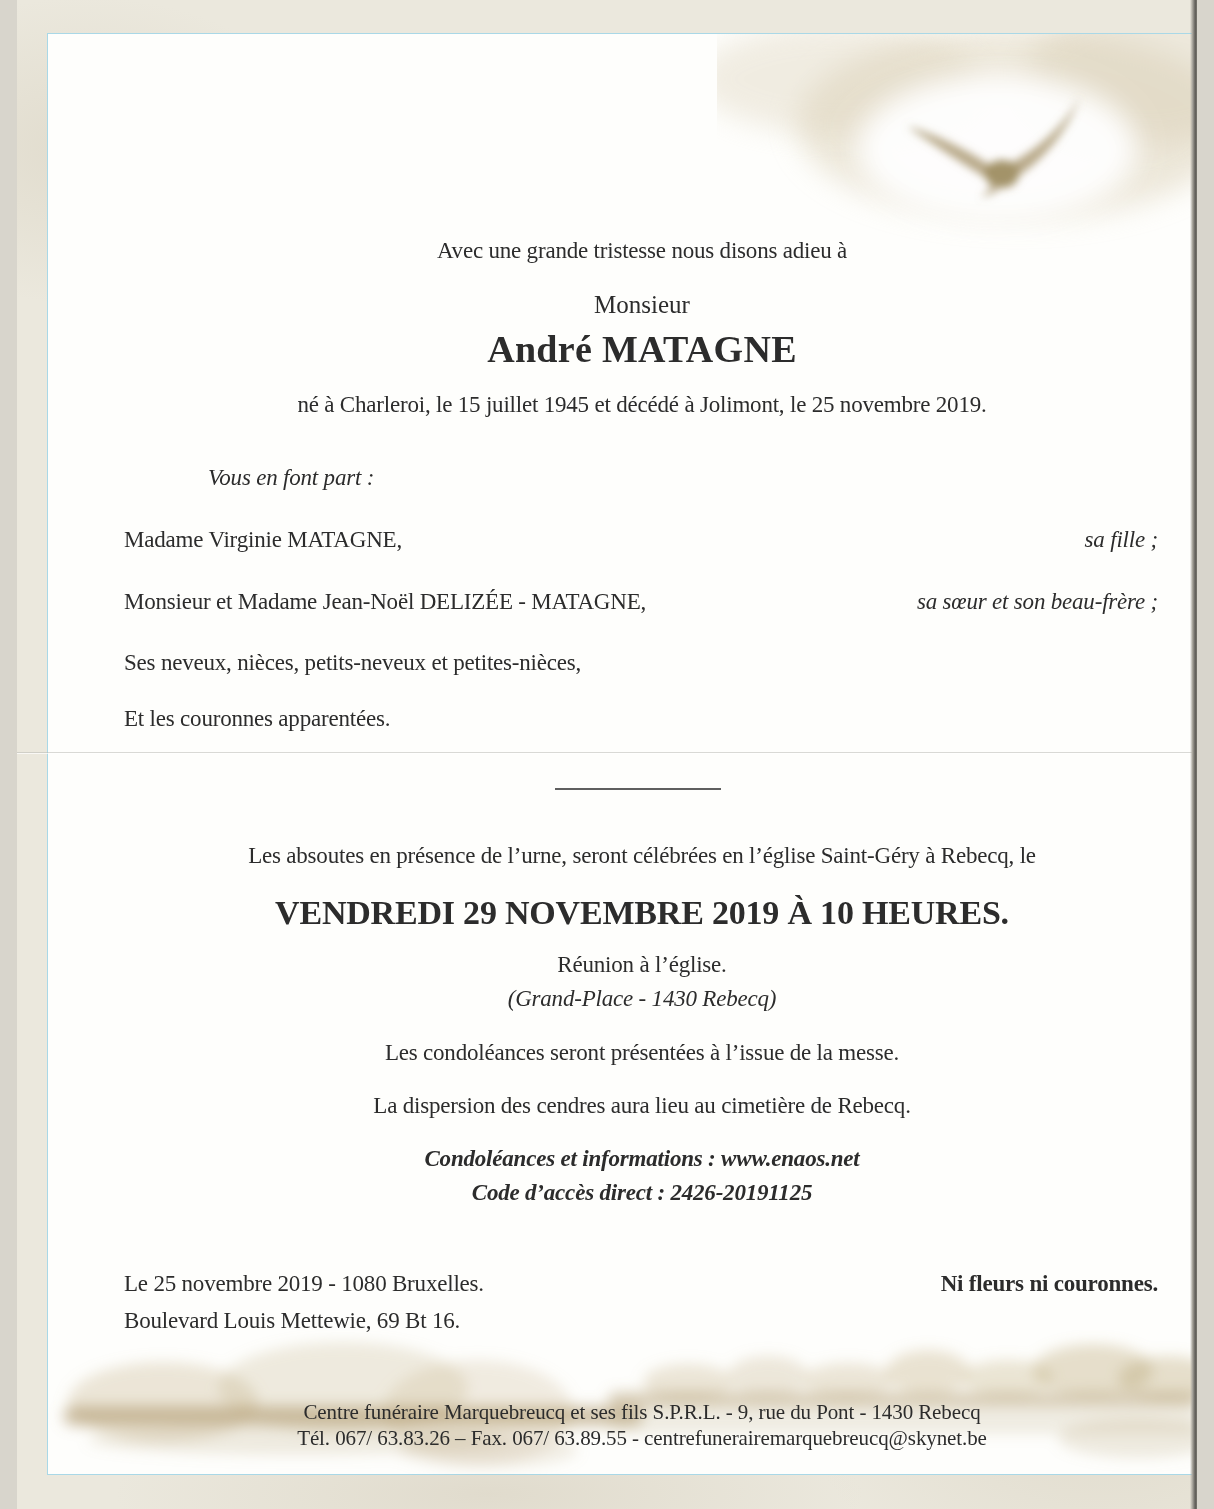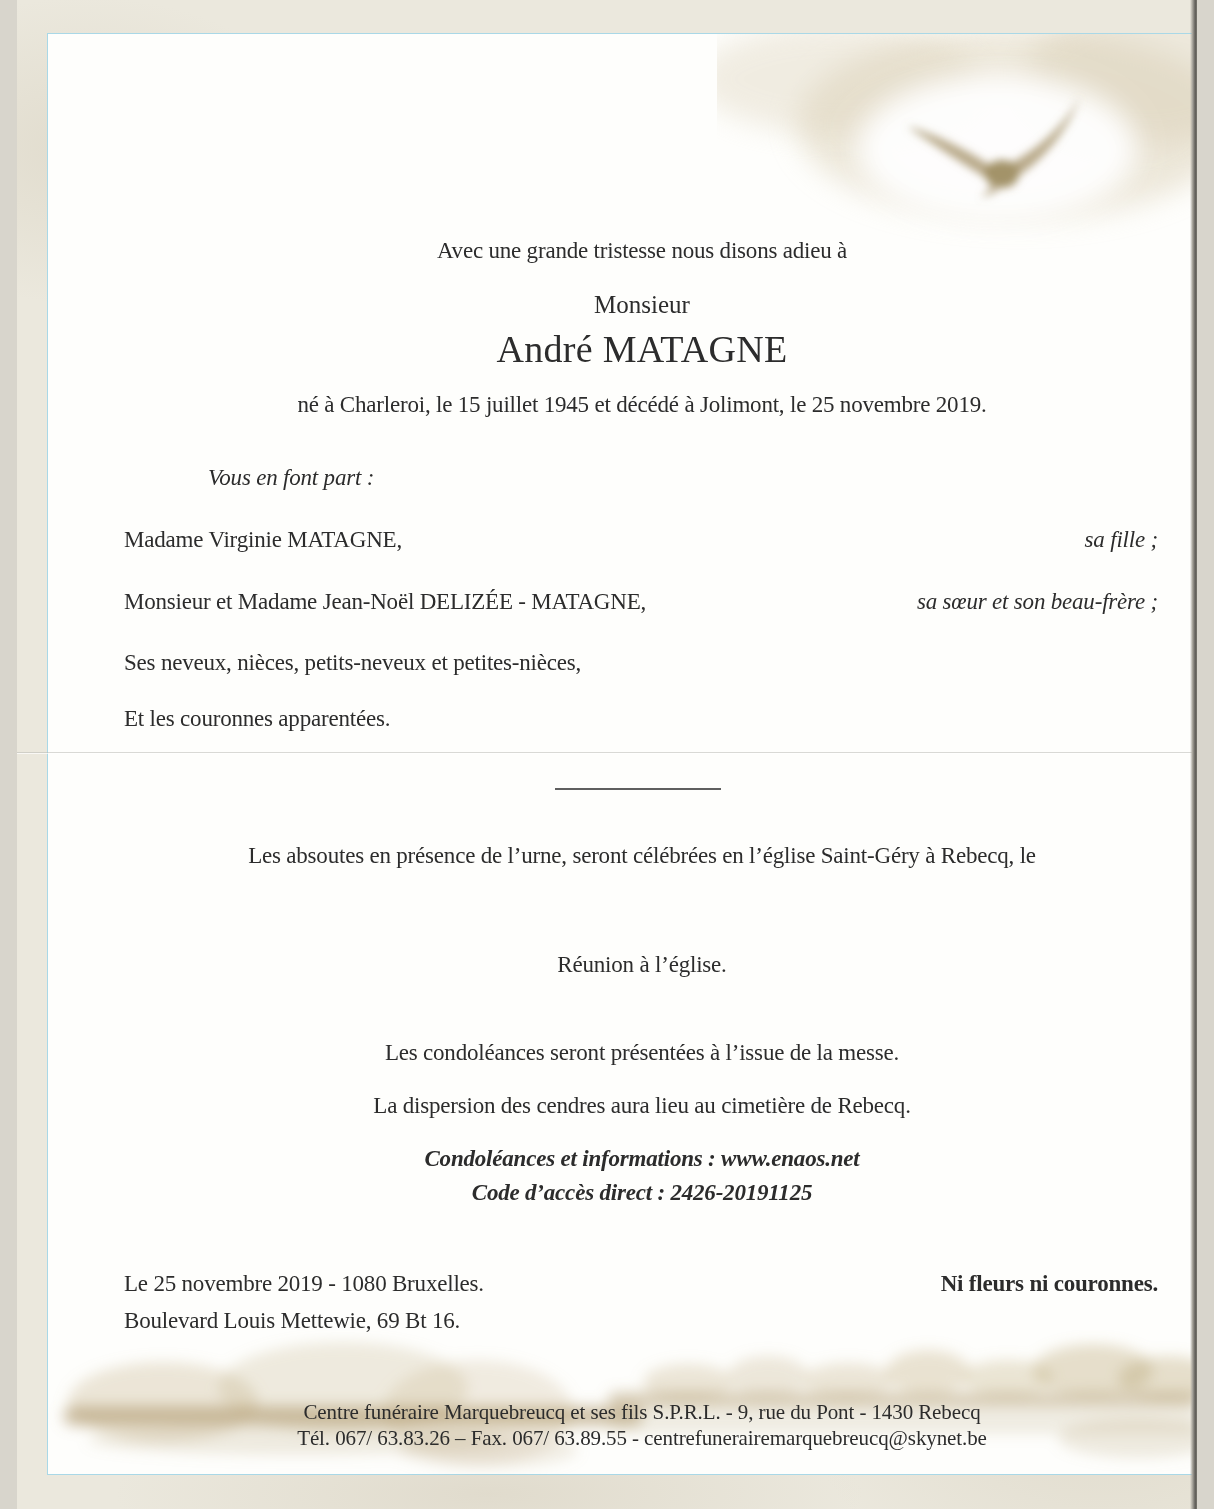--- a/index.html
+++ b/index.html
@@ -28,21 +28,21 @@
   }
   .fold{
     position:absolute;left:0;top:752px;width:100%;height:1px;
     background:rgba(186,186,180,.55);
     box-shadow:0 1px 0 rgba(255,255,255,.7);
   }
   .line{position:absolute;white-space:nowrap;}
   .center{left:65px;width:1120px;text-align:center;}
   .t-intro{font-size:23px;letter-spacing:-.2px;}
   .t-honorific{font-size:25px;}
-  .t-name{font-size:38px;font-weight:normal;letter-spacing:.3px;text-align:center;}
+  .t-name{font-size:38px;font-weight:bold;letter-spacing:.3px;text-align:center;}
   .t-body{font-size:23px;letter-spacing:-.2px;}
   .t-italic{font-style:italic;}
   .t-bold{font-weight:bold;}
   .t-big{font-size:34px;font-weight:bold;letter-spacing:-.2px;}
   .t-small{font-size:21px;letter-spacing:-.1px;}
   .fam-row{
     position:absolute;left:107px;width:1034px;
     display:flex;justify-content:space-between;align-items:baseline;
     font-size:23px;letter-spacing:-.2px;
   }
@@ -134,21 +134,23 @@
     <span class="rel">sa sœur et son beau-frère ;</span>
   </div>
   <div class="fam-row" style="top:706px">
     <span>Et les couronnes apparentées.</span>
     <span class="rel"></span>
   </div>
 
   <div class="divider"></div>
 
   <div class="line center t-body" style="top:843px">Les absoutes en présence de l’urne, seront célébrées en l’église Saint-Géry à Rebecq, le</div>
+  <div class="line center t-big" style="top:894px">VENDREDI 29 NOVEMBRE 2019 À 10 HEURES.</div>
   <div class="line center t-body" style="top:952px">Réunion à l’église.</div>
+  <div class="line center t-body t-italic" style="top:986px">(Grand-Place - 1430 Rebecq)</div>
   <div class="line center t-body" style="top:1093px">La dispersion des cendres aura lieu au cimetière de Rebecq.</div>
   <div class="line center t-body" style="top:1040px">Les condoléances seront présentées à l’issue de la messe.</div>
   <div class="line center t-body t-italic t-bold" style="top:1146px">Condoléances et informations : www.enaos.net</div>
   <div class="line center t-body t-italic t-bold" style="top:1180px">Code d’accès direct : 2426-20191125</div>
 
   <div class="fam-row" style="top:1271px">
     <span>Le 25 novembre 2019 - 1080 Bruxelles.</span>
     <span class="t-bold">Ni fleurs ni couronnes.</span>
   </div>
   <div class="line t-body" style="left:107px;top:1308px">Boulevard Louis Mettewie, 69 Bt 16.</div>

